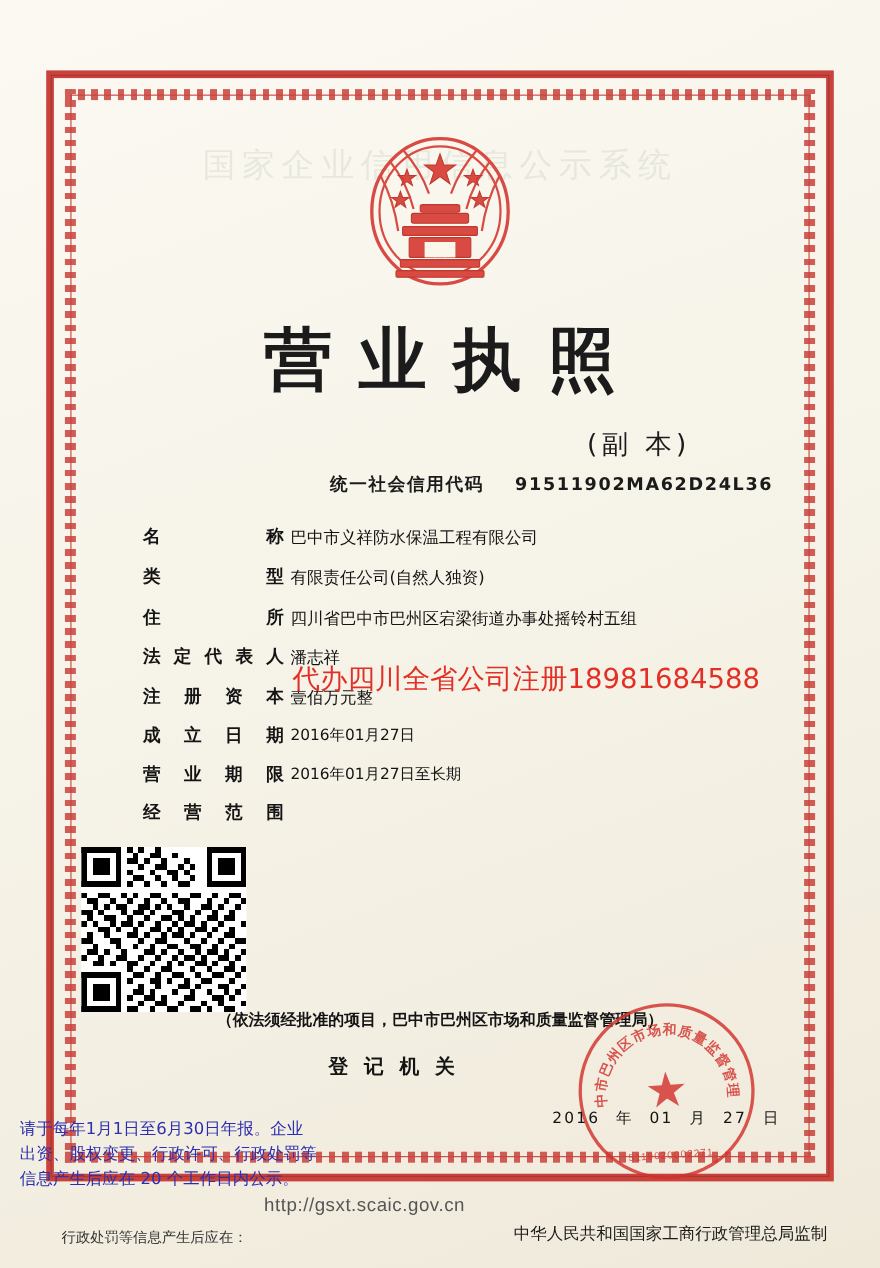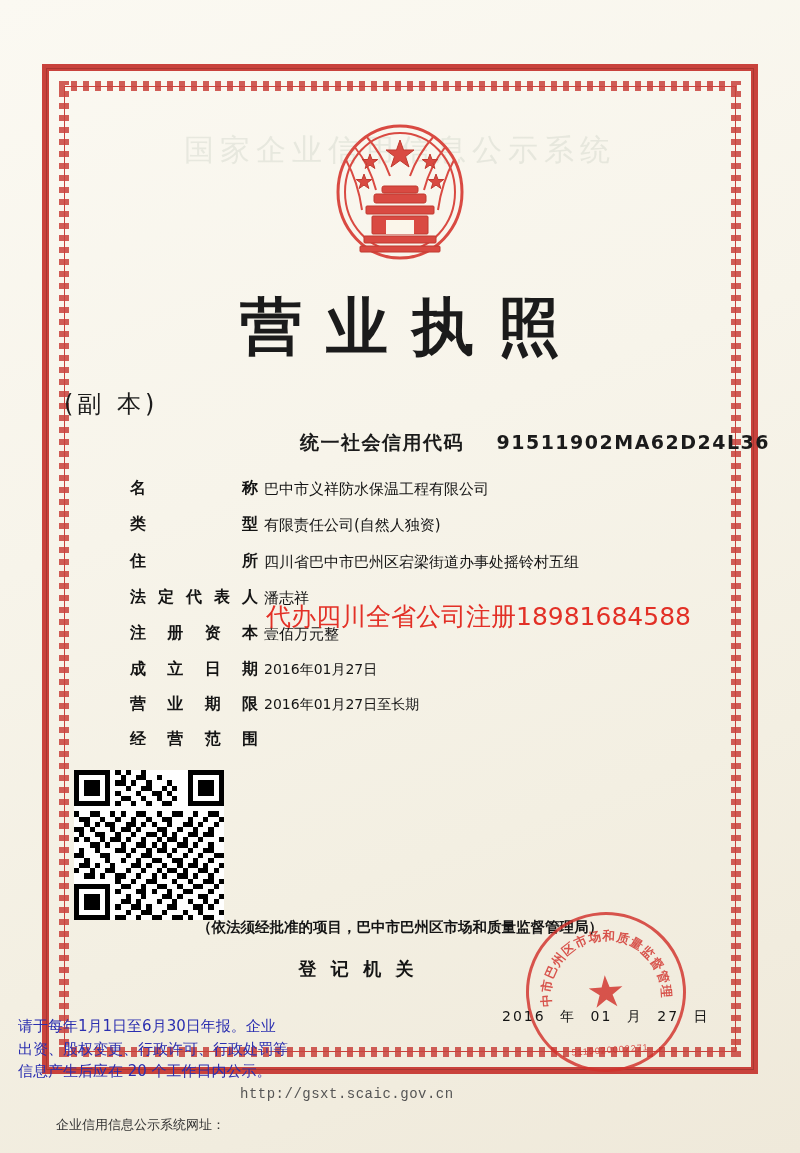--- a/index.html
+++ b/index.html
@@ -83,32 +83,32 @@
     font-weight: bold;
     font-size: 62px;
     letter-spacing: 24px;
     text-indent: 24px;
     color: #1b1b1b;
   }
   .subtitle {
     position: absolute;
     left: 64px; top: 388px;
     width: 564px;
-    text-align: left;
+    text-align: right;
     font-family: "DejaVu Sans", sans-serif;
     font-size: 24px;
     letter-spacing: 4px;
     color: #1b1b1b;
   }
 
   .credit-code {
     position: absolute;
     left: 300px; top: 430px;
     font-family: "DejaVu Sans", sans-serif;
-    font-size: 19px;
+    font-size: 16px;
     font-weight: bold;
     letter-spacing: 1.5px;
     color: #1b1b1b;
     white-space: nowrap;
   }
 
   
   .fields {
     position: absolute;
     left: 130px; top: 478px;
@@ -239,22 +239,22 @@
     width: 270px;
     font-family: "DejaVu Sans", sans-serif;
     font-size: 15px;
     line-height: 1.5;
     color: #2b2fb0;
   }
 
   .gsxt-url {
     position: absolute;
     left: 240px; top: 1086px;
-    font-family: Liberation Mono, monospace;
-    font-size: 14px;
+    font-family: Liberation Sans, sans-serif;
+    font-size: 17px;
     color: #555;
     letter-spacing: 0.5px;
   }
 
   .footer-left {
     position: absolute;
     left: 56px; top: 1116px;
     font-family: "DejaVu Sans", sans-serif;
     font-size: 13px;
     color: #333;
@@ -635,15 +635,16 @@
     <span>27</span>
     <span>日</span>
   </div>
 
   <div class="ad-overlay">代办四川全省公司注册18981684588</div>
 
   <div class="annual-note">请于每年1月1日至6月30日年报。企业出资、股权变更、行政许可、行政处罚等信息产生后应在 20 个工作日内公示。</div>
 
   <div class="gsxt-url">http://gsxt.scaic.gov.cn</div>
 
-  <div class="footer-left">企业信用信息公示系统网址：</div>
+  <div class="footer-left">行政处罚等信息产生后应在：</div>
+  <div class="footer-right">中华人民共和国国家工商行政管理总局监制</div>
 
 </div>
 
 </body></html>

